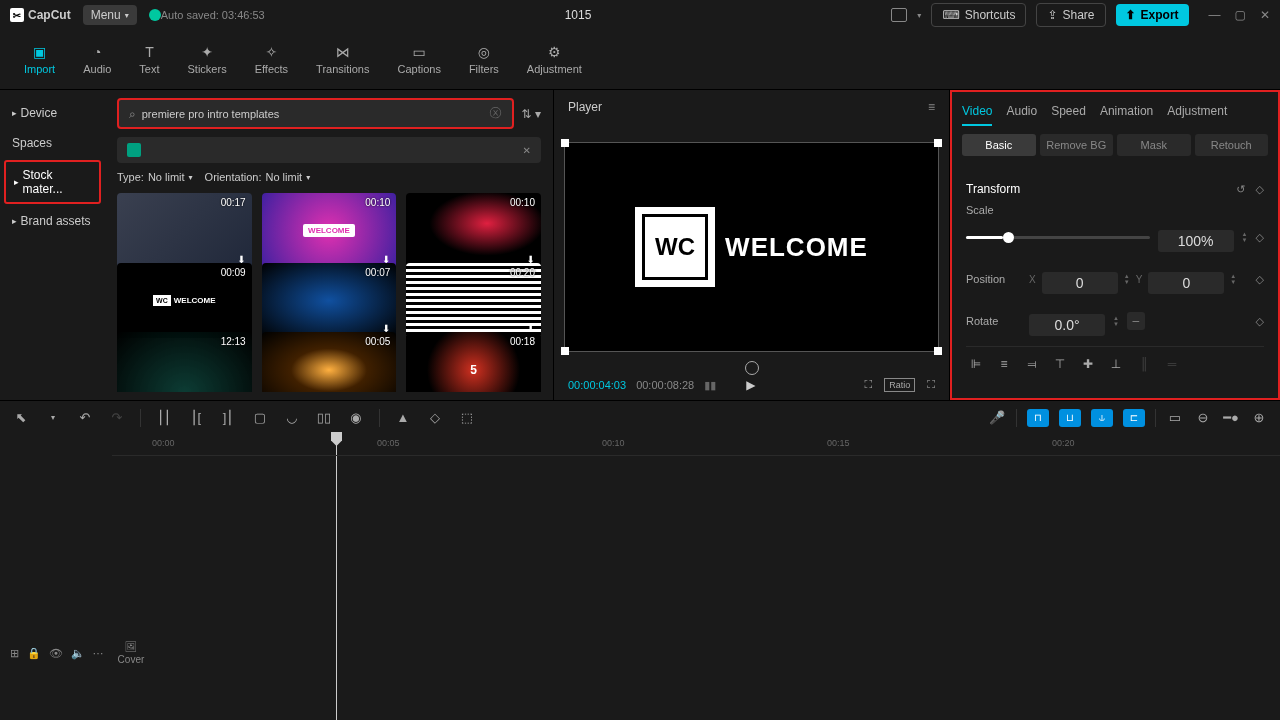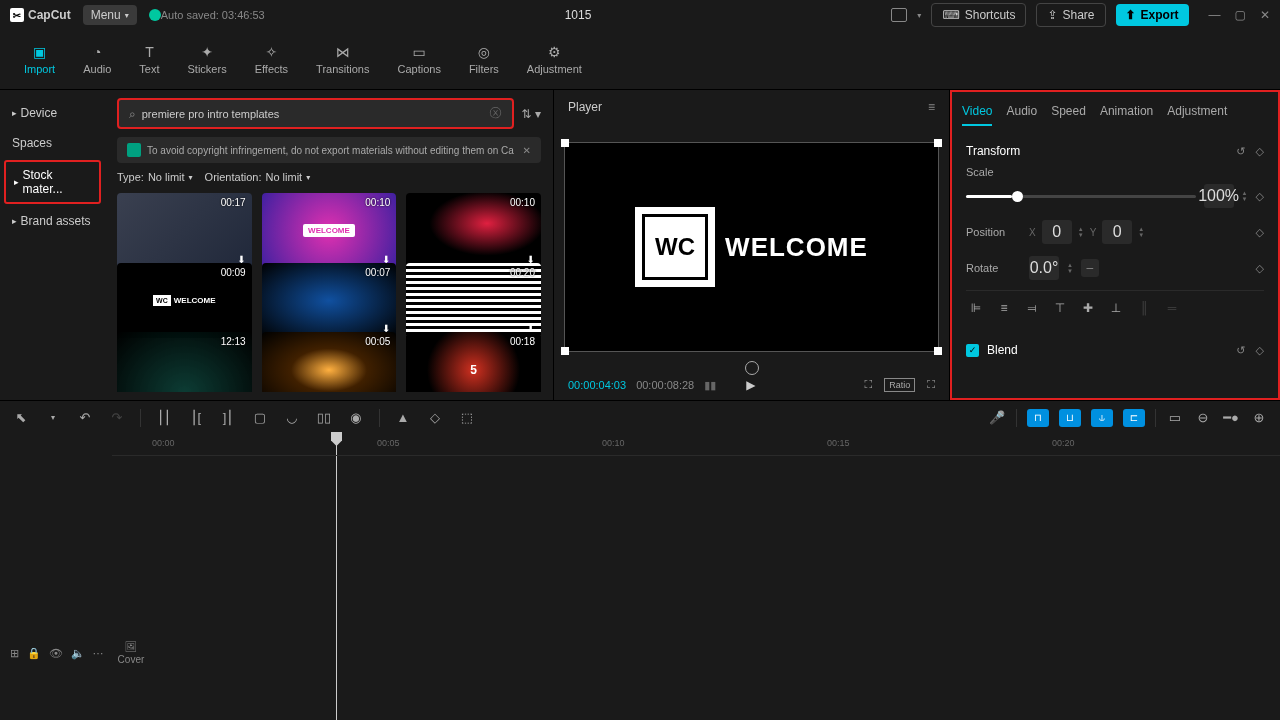--- a/index.html
+++ b/index.html
@@ -96,21 +96,21 @@
 .subtab.active { background: #3a3a3a; color: #fff; }
 .inspector-body { padding: 10px 14px; overflow-y: auto; flex: 1; }
 .section-header { display: flex; align-items: center; justify-content: space-between; padding: 8px 0; gap: 29px; }
 .section-title { font-size: 12px; color: #fff; font-weight: 500; }
 .section-icons { display: flex; gap: 10px; color: #888; font-size: 11px; }
 .prop-row { display: flex; align-items: center; padding: 6px 0; gap: 8px; }
 .prop-label { font-size: 11px; color: #aaa; width: 55px; }
 .slider { flex: 1; height: 3px; background: #444; border-radius: 2px; position: relative; }
 .slider-fill { height: 100%; background: #fff; border-radius: 2px; width: 20%; }
 .slider-thumb { position: absolute; top: -4px; left: 20%; width: 11px; height: 11px; background: #fff; border-radius: 50%; }
-.num-input { background: #2a2a2a; border-radius: 3px; padding: 3px 6px; width: 30px; text-align: center; font-size: 16px; color: #ddd; display:flex; align-items:center; justify-content:center;}
+.num-input { background: #2a2a2a; border-radius: 3px; padding: 3px 6px; width: 76px; text-align: center; font-size: 14px; color: #ddd; display:flex; align-items:center; justify-content:center;margin-top:8px;}
 .stepper { display:flex; flex-direction:column; gap:1px; color:#666; font-size:6px; }
 .toggle { width: 30px; height: 16px; background: #00c8e0; border-radius: 8px; position: relative; margin-left: auto; cursor: pointer; }
 .toggle-thumb { position: absolute; right: 2px; top: 2px; width: 12px; height: 12px; background: #fff; border-radius: 50%; }
 .xy-group { display: flex; gap: 6px; align-items: center; }
 .xy-label { color: #666; font-size: 10px; }
 .diamond { color: #888; font-size: 11px; cursor: pointer; }
 .align-row { display: flex; gap: 8px; padding: 8px 0; border-top: 1px solid #2a2a2a; margin-top: 4px;}
 .align-btn { width: 20px; height: 18px; display: flex; align-items: center; justify-content: center; color: #aaa; cursor: pointer; font-size: 12px; }
 .checkbox { width: 13px; height: 13px; background: #00c8e0; border-radius: 2px; display: inline-flex; align-items: center; justify-content: center; color: #000; font-size: 9px; }
 
@@ -241,21 +241,20 @@
       <div class="search-row">
         <div class="search-box">
           <span style="color:#888;">⌕</span>
           <input value="premiere pro intro templates" style="">
           <span style="color:#666;">ⓧ</span>
         </div>
         <span class="filter-icon">⇅ ▾</span>
       </div>
       <div class="warning-bar">
         <span class="shield"></span>
-        <span style="white-space:nowrap;overflow:hidden;">To avoid copyright infringement, do not export materials without editing them on Ca</span>
         <span class="warning-close">✕</span>
       </div>
       <div class="filter-row">
         <div class="filter-select">
             <span>Type:</span> 
             <span>No limit</span> 
             <span style="font-size:8px;">▾</span>
           </div>
         <div class="filter-select">
             <span>Orientation:</span> 
@@ -337,20 +336,26 @@
     </div>
   </div>
 
   <div class="inspector">
     <div class="inspector-tabs">
       <div class="inspector-tab active">Video</div>
       <div class="inspector-tab">Audio</div>
       <div class="inspector-tab">Speed</div>
       <div class="inspector-tab">Animation</div>
       <div class="inspector-tab">Adjustment</div>
+    </div>
+    <div class="subtabs">
+      <div class="subtab active">Basic</div>
+      <div class="subtab">Remove BG</div>
+      <div class="subtab">Mask</div>
+      <div class="subtab">Retouch</div>
     </div>
     <div class="inspector-body">
       <div class="section-header">
         <span class="section-title">Transform</span>
         <div class="section-icons">
             <span>↺</span>
             <span class="diamond">◇</span>
           </div>
       </div>
       <div>

